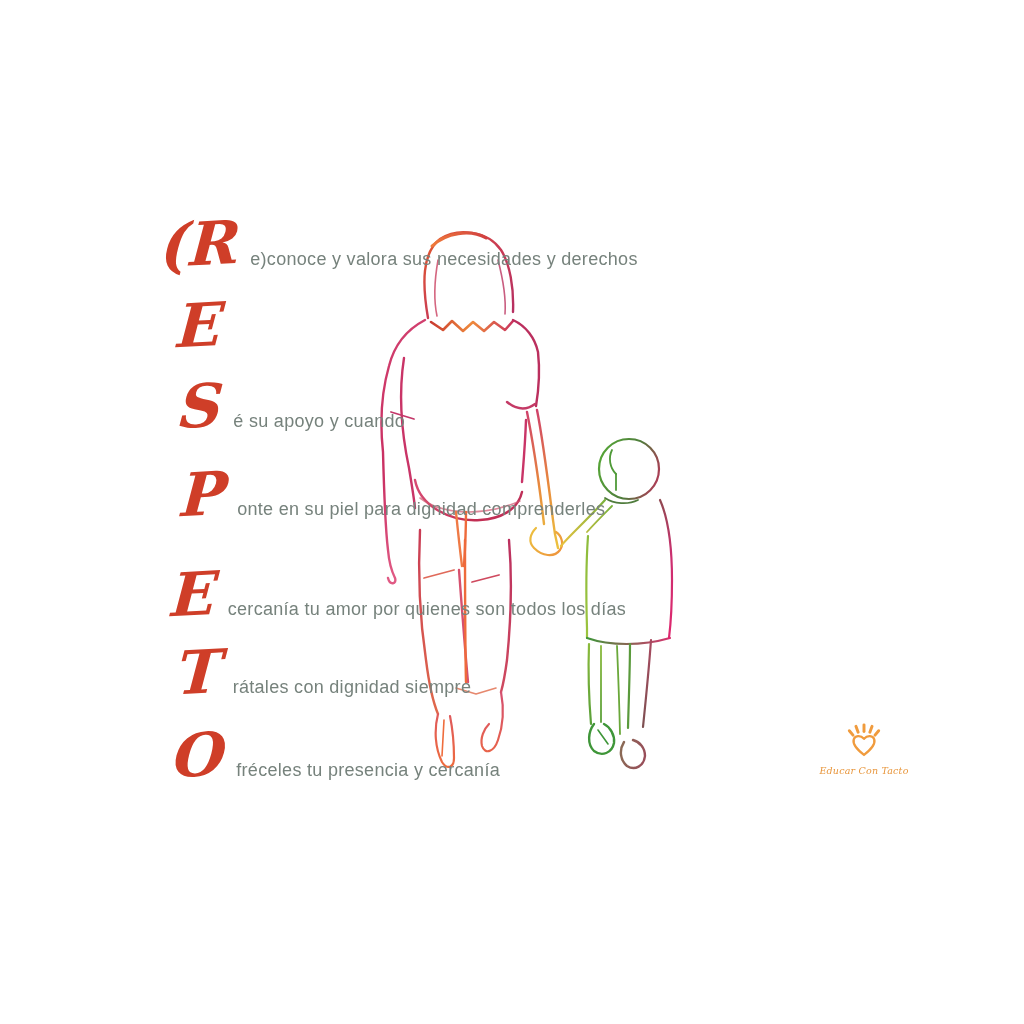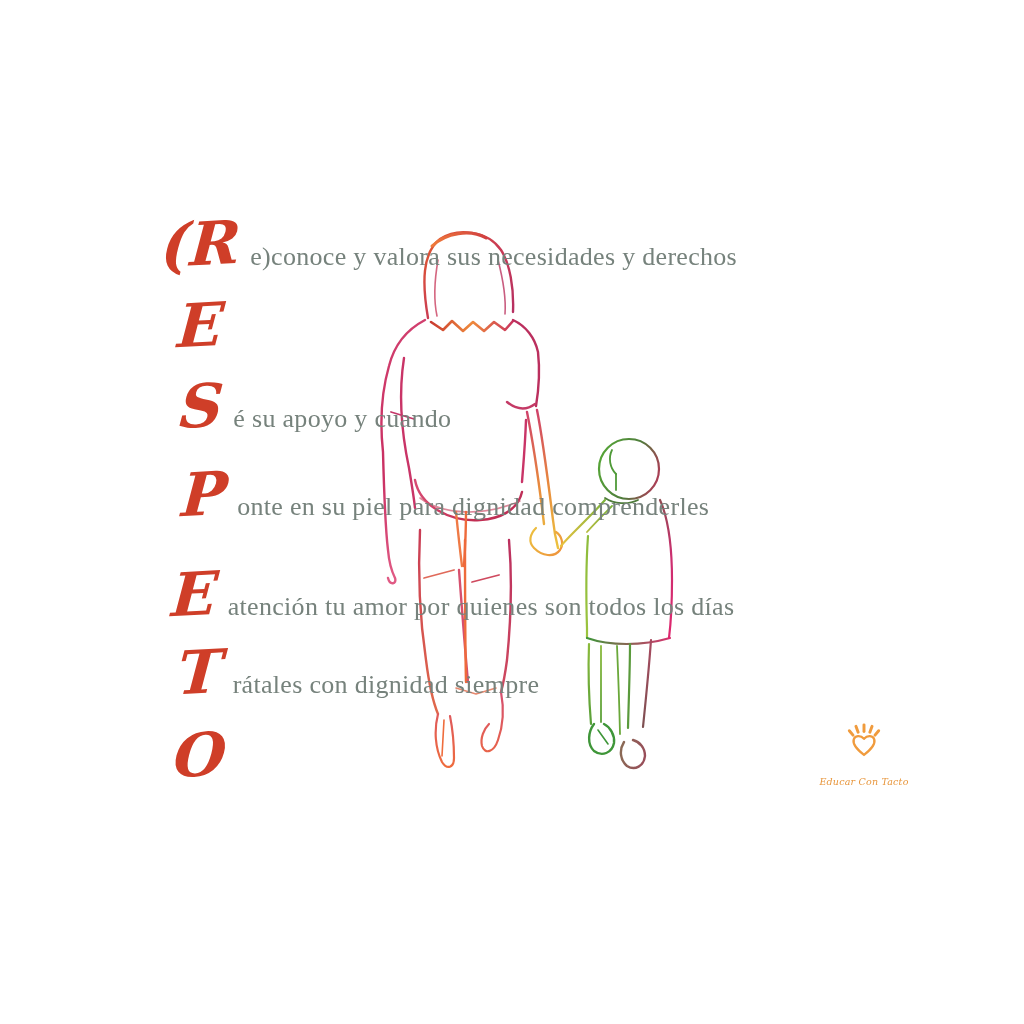--- a/index.html
+++ b/index.html
@@ -13,35 +13,35 @@
     font-family:"DejaVu Sans",sans-serif;
   }
   .figure-svg{position:absolute;left:358px;top:228px;width:335px;height:585px;}
   .acro-row{position:absolute;display:flex;align-items:baseline;white-space:nowrap;z-index:5;}
   .initial{
     font-family:"DejaVu Serif",serif;font-style:italic;font-weight:bold;
     font-size:60px;color:var(--red);line-height:.85;
     transform:skewX(-7deg) rotate(-3deg);margin-right:10px;display:inline-block;
   }
   .rest{
-    font-family:Liberation Serif, serif;font-size:26px;color:var(--gray);
+    font-family:Liberation Sans, sans-serif;font-size:18px;color:var(--gray);
     letter-spacing:.3px;
   }
   .row-1{top:219px;left:162px;}
   .row-2{top:300px;left:178px;}
   .row-3{top:381px;left:180px;}
   .row-4{top:469px;left:182px;}
   .row-5{top:569px;left:172px;}
   .row-6{top:647px;left:178px;}
   .row-7{top:730px;left:174px;}
   .logo{position:absolute;left:816px;top:722px;width:96px;text-align:center;z-index:6;}
   .logo svg{display:block;margin:0 auto;}
   .logo-text{
     font-family:"DejaVu Serif",serif;font-style:italic;font-size:9.5px;
-    color:#e8963c;margin-top:16px;letter-spacing:.2px;
+    color:#e8963c;margin-top:5px;letter-spacing:.2px;
   }
 </style>
 </head>
 <body>
 
 <div class="canvas">
 
   <svg class="figure-svg" viewBox="0 0 335 585" fill="none" stroke-linecap="round" stroke-linejoin="round">
     <defs>
       <linearGradient id="gHair" x1="70" y1="10" x2="155" y2="90" gradientUnits="userSpaceOnUse">
@@ -187,28 +187,29 @@
   <div class="acro-row row-3">
     <span class="initial">S</span>
     <span class="rest">é su apoyo y cuando</span>
   </div>
   <div class="acro-row row-4">
     <span class="initial">P</span>
     <span class="rest">onte en su piel para dignidad comprenderles</span>
   </div>
   <div class="acro-row row-5">
     <span class="initial">E</span>
-    <span class="rest">atención tu amor por quienes son todos los días</span>
+    <span class="rest">cercanía tu amor por quienes son todos los días</span>
   </div>
   <div class="acro-row row-6">
     <span class="initial">T</span>
     <span class="rest">rátales con dignidad siempre</span>
   </div>
   <div class="acro-row row-7">
     <span class="initial">O</span>
+    <span class="rest">fréceles tu presencia y cercanía</span>
   </div>
 
   <div class="logo">
     <svg width="44" height="38" viewBox="0 0 60 50" fill="none" stroke="#f09b3d" stroke-linecap="round" stroke-linejoin="round">
       <path d="M 30 12 L 30 3" stroke-width="4"></path>
       <path d="M 22 13 L 19 5" stroke-width="4"></path>
       <path d="M 38 13 L 41 5" stroke-width="4"></path>
       <path d="M 15 17 L 10 11" stroke-width="4"></path>
       <path d="M 45 17 L 50 11" stroke-width="4"></path>
       <path d="M 30 44 C 21 37 14 30 16 23 C 17.5 17.5 25 16.5 30 22 C 35 16.5 42.5 17.5 44 23 C 46 30 39 37 30 44 Z" stroke-width="3.2"></path>

